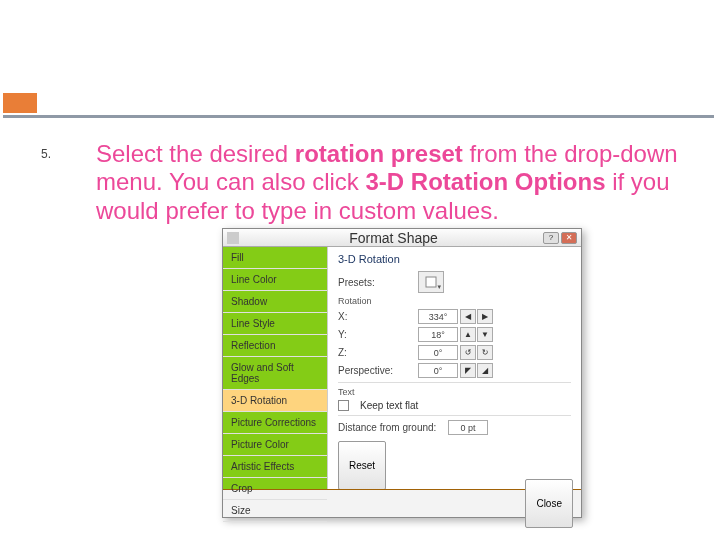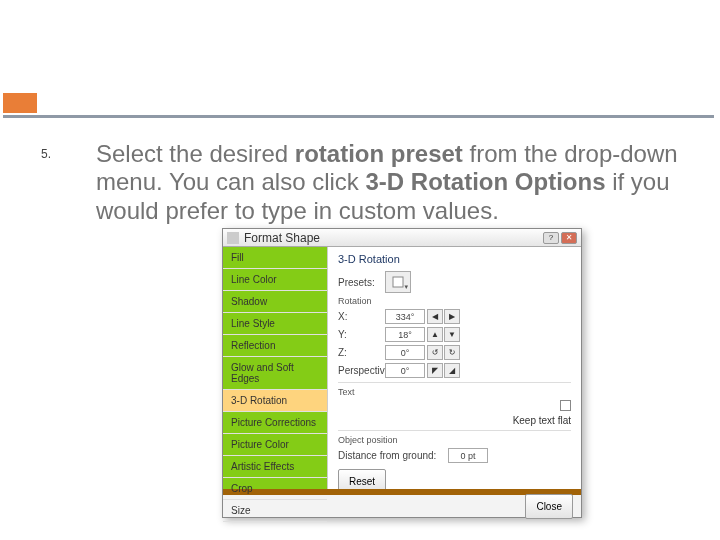--- a/index.html
+++ b/index.html
@@ -33,21 +33,21 @@
     font-size: 12px;
     color: #444;
   }
   .body-text {
     position: absolute;
     top: 140px;
     left: 96px;
     right: 40px;
     font-size: 24px;
     line-height: 1.18;
-    color: #737373;
+    color: #ec4899;
   }
   .body-text b { font-weight: bold; }
 
   .dialog {
     position: absolute;
     top: 228px; left: 222px;
     width: 360px; height: 290px;
     background: #f4f4f4;
     border: 1px solid #888;
     box-shadow: 3px 3px 8px rgba(0,0,0,0.3);
@@ -62,21 +62,21 @@
     display: flex;
     align-items: center;
     padding: 0 4px;
     position: relative;
   }
   .titlebar .icon {
     width: 12px; height: 12px;
     background: #ccc;
     margin-right: 5px;
   }
-  .titlebar .title { flex: 1; font-size: 12px; color: #333; }
+  .titlebar .title { flex: 1; font-size: 14px; color: #333; text-align: center; }
   .titlebar .winbtns { display: flex; gap: 2px; }
   .winbtn {
     width: 16px; height: 12px;
     background: #e0e0e0;
     border: 1px solid #999;
     border-radius: 2px;
     font-size: 8px;
     text-align: center;
     line-height: 10px;
     color: #333;
@@ -109,21 +109,21 @@
     padding: 6px 10px;
     overflow: hidden;
   }
   .panel h3 {
     font-size: 11px;
     font-weight: normal;
     color: #1f3864;
     margin-bottom: 6px;
   }
   .row { display: flex; align-items: center; margin: 3px 0; }
-  .row label.lbl { width: 47px; color:#444; }
+  .row label.lbl { width: 80px; color:#444; }
   .presets-btn {
     width: 26px; height: 22px;
     background: #eee;
     border:1px solid #aaa;
     display:inline-flex; align-items:center; justify-content:center;
     position: relative;
   }
   .presets-btn::after {
     content:"▾"; font-size:7px; position:absolute; right:2px; bottom:1px; color:#555;
   }
@@ -141,36 +141,36 @@
   }
   .spin-btns {
     display: inline-flex; gap:1px; margin-left:2px;
   }
   .spin-btn {
     width:16px; height:15px;
     background:#eee; border:1px solid #aaa;
     font-size:8px; text-align:center; line-height:13px;
   }
   .checkbox {
-    display:flex; align-items:flex-end; gap:4px;flex-direction:column;
+    display:flex; align-items:flex-end; gap:11px;
   }
   .chk {
     width:11px; height:11px; border:1px solid #888; background:#fff;
   }
   .btn {
-    padding: 6px 10px;
+    padding: 18px 10px;
     background: linear-gradient(#fff,#e4e4e4);
     border:1px solid #999;
     border-radius:2px;
     font-size:10px;
     cursor:pointer;
   }
   .footer {
     height: 28px;
-    border-top:6px solid #a16207;
+    border-top:1px solid #a16207;
     display:flex;
     justify-content:flex-end;
     align-items:center;
     padding: 0 8px;
     background:#f3f3f3;
   }
   hr.thin { border:none; border-top:1px solid #ddd; margin:4px 0; }
 </style>
 </head>
 <body>
@@ -258,21 +258,20 @@
         </div>
 
         <hr class="thin">
         <div class="subhead">Text</div>
         <div class="row checkbox">
           <div class="chk"></div>
           <span>Keep text flat</span>
         </div>
 
         <hr class="thin">
-        <div class="subhead">Object position</div>
         <div class="row">
           <label class="lbl" style="width:110px">Distance from ground:</label>
           <input class="num" value="0 pt" style="">
         </div>
 
         <div class="row" style="margin-top:6px">
           <button class="btn">Reset</button>
         </div>
       </div>
     </div>

